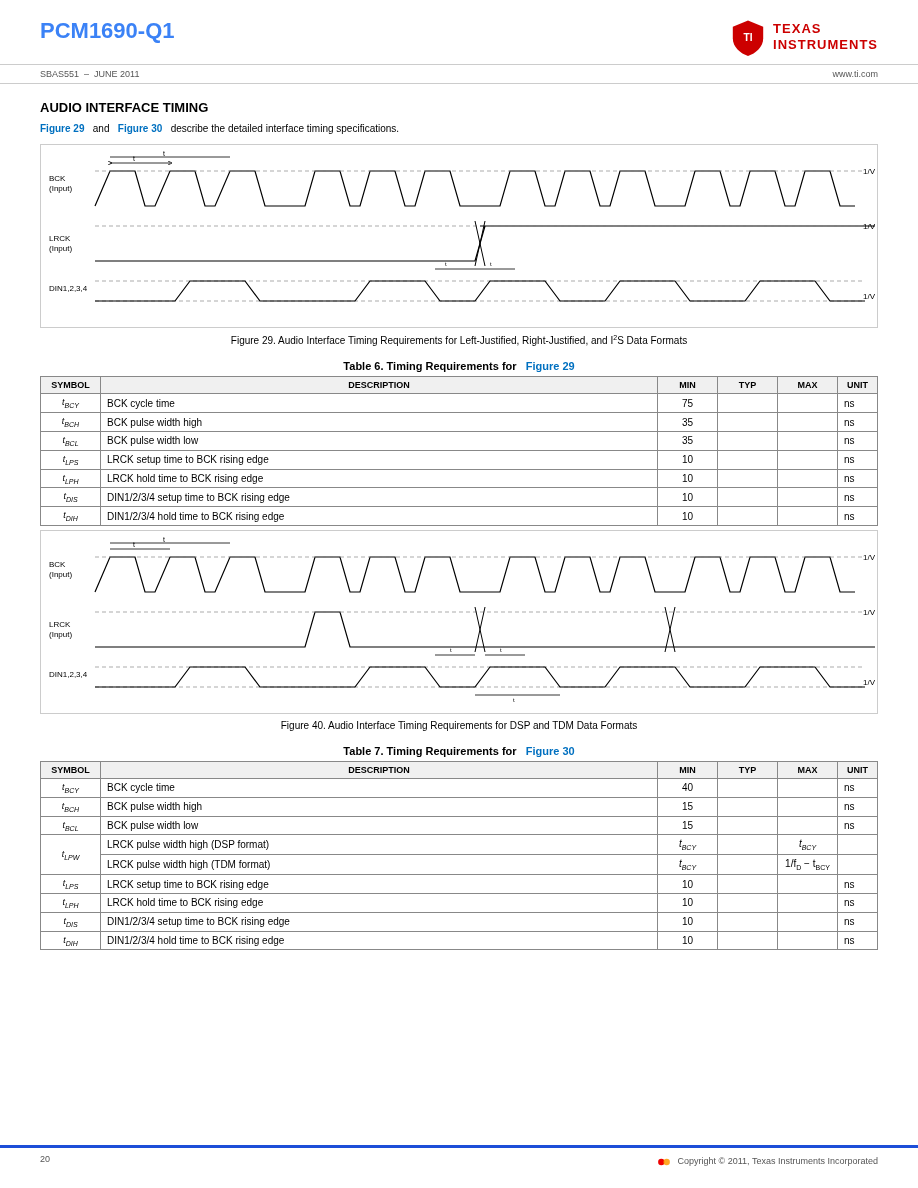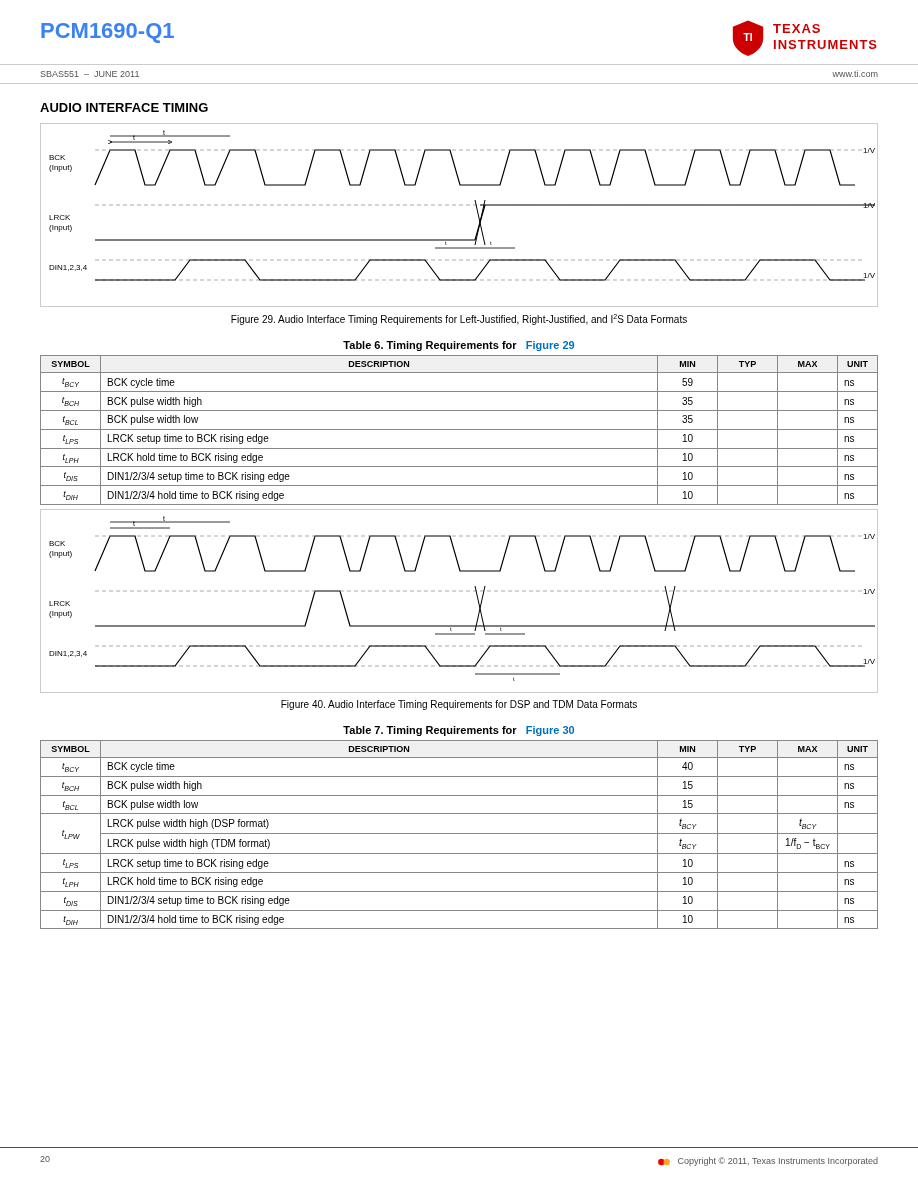--- a/index.html
+++ b/index.html
@@ -143,21 +143,21 @@
     .footer {
       position: absolute;
       bottom: 18px;
       left: 0;
       right: 0;
       display: flex;
       justify-content: space-between;
       padding: 0 40px;
       font-size: 9px;
       color: #555;
-      border-top: 1px solid #1d4ed8;
+      border-top: 3px solid #1d4ed8;
       padding-top: 6px;
     }
     sub { font-size: 7px; }
     sup { font-size: 7px; }
   </style>
 </head>
 <body>
 
 <div class="page">
 
@@ -182,20 +182,26 @@
 
   <div class="subheader">
     <span><span>SBAS551</span> &nbsp;–&nbsp; <span>JUNE 2011</span></span>
     <span>www.ti.com</span>
   </div>
 
   <div class="content">
 
     <div class="section-title">AUDIO INTERFACE TIMING</div>
 
+    <div class="intro-text">
+      <span class="fig-link">Figure 29</span>
+      &nbsp; and &nbsp;
+      <span class="fig-link">Figure 30</span>
+      &nbsp; describe the detailed interface timing specifications.
+    </div>
 
     <div class="timing-diagram">
       <svg width="836" height="170" xmlns="http://www.w3.org/2000/svg">
 
         <text x="4" y="30" font-size="8" font-family="Arial">BCK</text>
         <text x="4" y="40" font-size="8" font-family="Arial">(Input)</text>
 
         <polyline points="50,55 65,20 90,20 100,55 110,55 125,20 150,20 160,55 170,55 185,20 210,20 220,55 
                           260,55 270,20 295,20 305,55 315,55 325,20 350,20 360,55 370,55 380,20 405,20 415,55 
                           455,55 465,20 490,20 500,55 510,55 520,20 545,20 555,55 565,55 575,20 600,20 610,55 
@@ -258,21 +264,21 @@
           <th>MIN</th>
           <th>TYP</th>
           <th>MAX</th>
           <th>UNIT</th>
         </tr>
       </thead>
       <tbody id="table6-body">
       <tr>
       <td class="sym"><i>t<sub>BCY</sub></i></td>
       <td class="desc">BCK cycle time</td>
-      <td class="num">59</td>
+      <td class="num">75</td>
       <td class="num"></td>
       <td class="num"></td>
       <td class="unit">ns</td>
     </tr>
           <tr>
       <td class="sym"><i>t<sub>BCH</sub></i></td>
       <td class="desc">BCK pulse width high</td>
       <td class="num">35</td>
       <td class="num"></td>
       <td class="num"></td>

